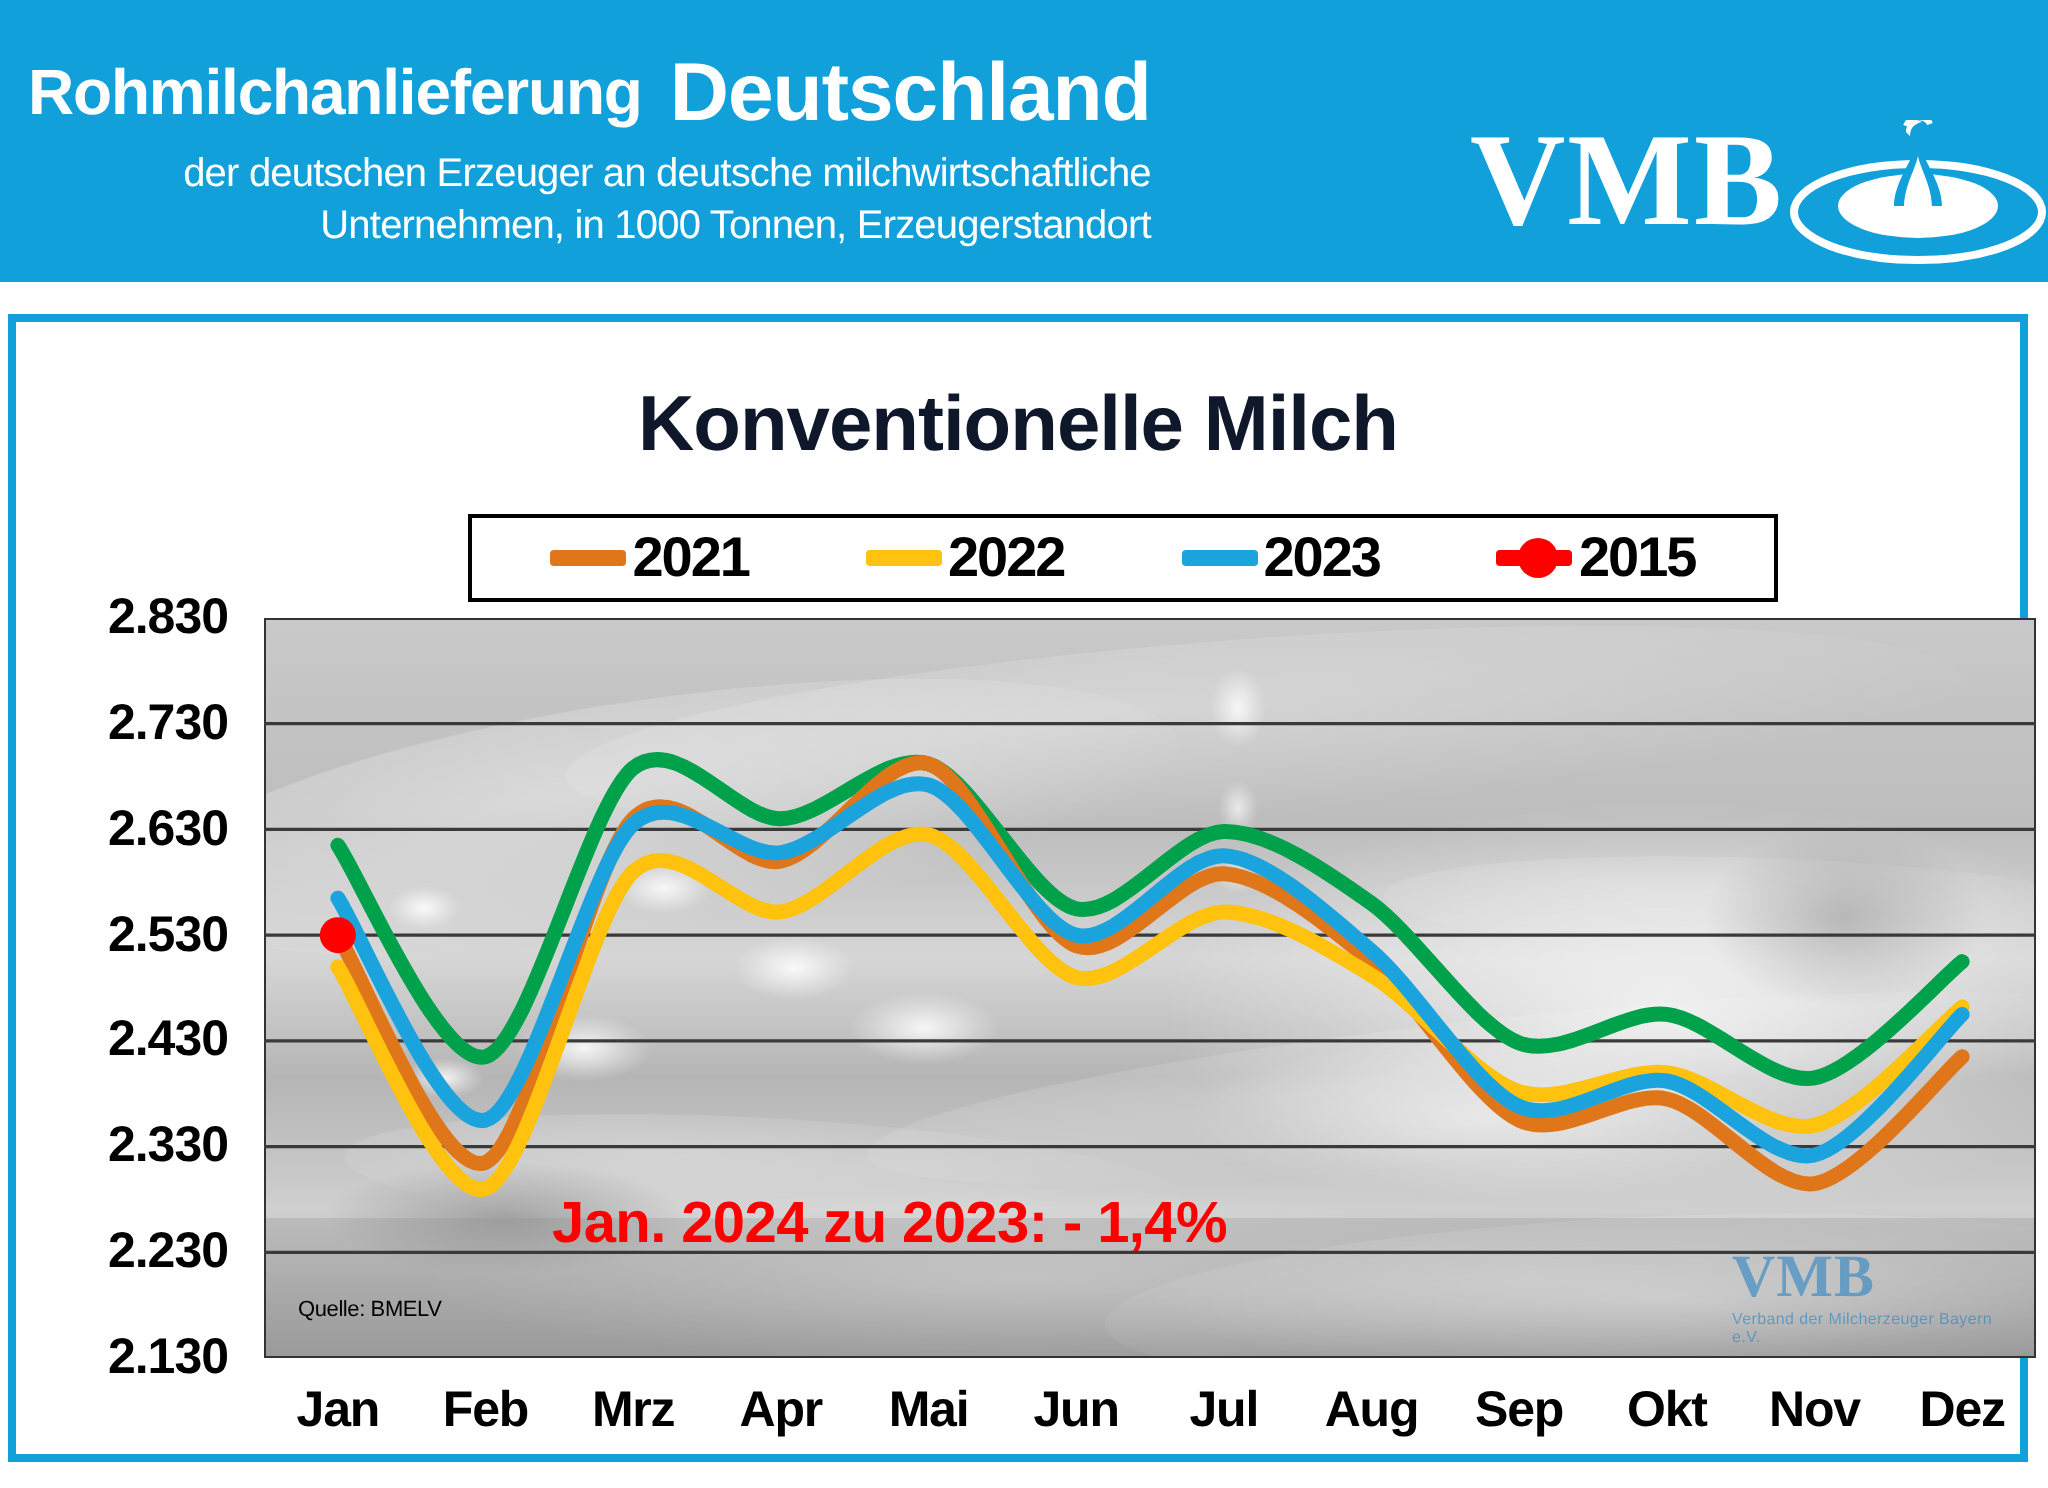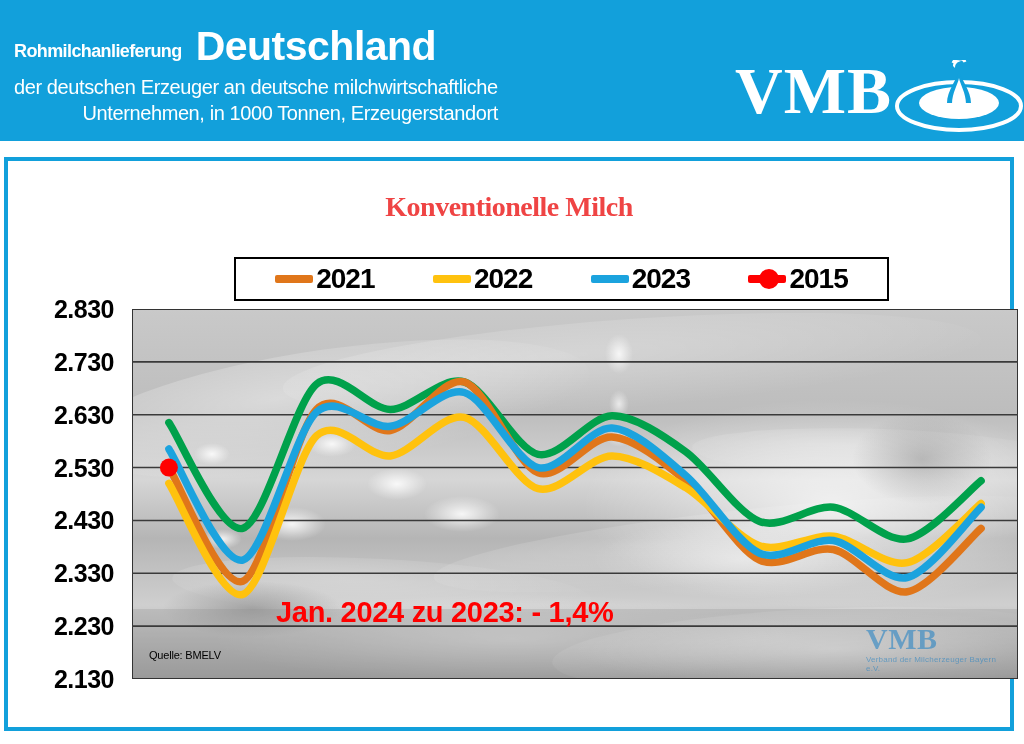--- a/index.html
+++ b/index.html
@@ -9,21 +9,21 @@
     overflow:hidden;position:relative;
   }
   
   #header{
     position:absolute;left:0;top:0;width:1024px;height:141px;
     background:#12A0DB;overflow:hidden;
   }
   #header-text{position:absolute;left:14px;top:20px;color:#fff;}
   .hdr-line1{white-space:nowrap;}
   .hdr-small{
-    font-size:18px;font-weight:bold;letter-spacing:-0.6px;
+    font-size:32px;font-weight:bold;letter-spacing:-0.6px;
     font-stretch:condensed;display:inline-block;vertical-align:baseline;
   }
   .hdr-big{
     font-size:41px;font-weight:bold;letter-spacing:-0.5px;
     display:inline-block;vertical-align:baseline;margin-left:14px;
     position:relative;top:3px;text-align:center;
   }
   .hdr-line2{
     font-size:20px;font-weight:normal;letter-spacing:-0.4px;
     margin-top:8px;line-height:1.22;white-space:nowrap;text-align:right;
@@ -35,21 +35,21 @@
     font-size:66px;color:#ffffff;letter-spacing:1px;
     position:absolute;left:0;top:-4px;line-height:1;
   }
   
   #panel{
     position:absolute;left:4px;top:157px;width:1010px;height:574px;
     border:4px solid #12A0DB;background:#ffffff;box-sizing:border-box;
   }
   #chart-title{
     position:absolute;left:0;right:0;top:30px;text-align:center;
-    color:#ef4444;font-size:28px;font-weight:bold;letter-spacing:-0.5px;font-family:Liberation Serif, serif;
+    color:#0f172a;font-size:39px;font-weight:bold;letter-spacing:-0.5px;
   }
   
   #legend{
     position:absolute;left:226px;top:96px;width:655px;height:44px;
     border:2px solid #000;background:#fff;box-sizing:border-box;
     display:flex;align-items:center;justify-content:space-around;
     padding:0 10px;
   }
   .legend-item{display:flex;align-items:center;}
   .legend-swatch{width:38px;height:8px;border-radius:2px;margin-right:3px;}
@@ -229,20 +229,34 @@
             <line x1="812.1666666666666" y1="370" x2="812.1666666666666" y2="370" stroke="#333" stroke-width="1"></line>
             <line x1="886" y1="370" x2="886" y2="370" stroke="#333" stroke-width="1"></line>
             <path d="M 36.92 113.64 C 47.99 129.50, 88.60 225.15, 110.75 219.36 C 132.90 213.57, 162.43 92.90, 184.58 75.06 C 206.73 57.22, 236.27 100.75, 258.42 100.43 C 280.57 100.11, 310.10 66.20, 332.25 72.94 C 354.40 79.68, 383.93 140.28, 406.08 145.36 C 428.23 150.43, 457.77 107.17, 479.92 106.77 C 502.07 106.38, 531.60 126.86, 553.75 142.71 C 575.90 158.57, 605.43 204.16, 627.58 212.49 C 649.73 220.81, 679.27 195.60, 701.42 198.21 C 723.57 200.83, 753.10 233.89, 775.25 229.93 C 797.40 225.96, 838.01 180.51, 849.08 171.79" fill="none" stroke="#00A14B" stroke-width="7.5" stroke-linecap="round" stroke-linejoin="round"></path>
             <path d="M 36.92 158.57 C 47.99 175.62, 88.60 280.94, 110.75 272.21 C 132.90 263.49, 162.43 123.02, 184.58 100.43 C 206.73 77.83, 236.27 125.69, 258.42 121.57 C 280.57 117.45, 310.10 66.60, 332.25 72.94 C 354.40 79.29, 383.93 155.61, 406.08 163.86 C 428.23 172.10, 457.77 126.72, 479.92 127.91 C 502.07 129.10, 531.60 153.31, 553.75 171.79 C 575.90 190.26, 605.43 240.76, 627.58 251.07 C 649.73 261.38, 679.27 235.74, 701.42 240.50 C 723.57 245.26, 753.10 285.96, 775.25 282.79 C 797.40 279.61, 838.01 228.87, 849.08 219.36" fill="none" stroke="#E0761A" stroke-width="7.5" stroke-linecap="round" stroke-linejoin="round"></path>
             <path d="M 36.92 174.43 C 47.99 191.08, 88.60 292.56, 110.75 285.43 C 132.90 278.29, 162.43 147.63, 184.58 126.86 C 206.73 106.08, 236.27 149.72, 258.42 146.94 C 280.57 144.17, 310.10 103.44, 332.25 108.36 C 354.40 113.27, 383.93 173.93, 406.08 179.71 C 428.23 185.50, 457.77 147.10, 479.92 146.94 C 502.07 146.78, 531.60 165.18, 553.75 178.66 C 575.90 192.14, 605.43 229.51, 627.58 236.80 C 649.73 244.09, 679.27 224.75, 701.42 227.29 C 723.57 229.82, 753.10 258.63, 775.25 253.71 C 797.40 248.80, 838.01 203.39, 849.08 194.51" fill="none" stroke="#FFC20E" stroke-width="7.5" stroke-linecap="round" stroke-linejoin="round"></path>
             <path d="M 36.92 140.07 C 47.99 156.72, 88.60 256.62, 110.75 251.07 C 132.90 245.52, 162.43 123.13, 184.58 103.07 C 206.73 83.01, 236.27 120.28, 258.42 117.34 C 280.57 114.41, 310.10 77.33, 332.25 83.51 C 354.40 89.70, 383.93 153.26, 406.08 158.57 C 428.23 163.88, 457.77 117.74, 479.92 118.93 C 502.07 120.12, 531.60 147.71, 553.75 166.50 C 575.90 185.29, 605.43 234.45, 627.58 244.20 C 649.73 253.95, 679.27 227.87, 701.42 231.51 C 723.57 235.16, 753.10 273.51, 775.25 268.51 C 797.40 263.52, 838.01 208.76, 849.08 198.21" fill="none" stroke="#1BA3DE" stroke-width="7.5" stroke-linecap="round" stroke-linejoin="round"></path>
             <circle cx="36.916666666666664" cy="158.57142857142856" r="9" fill="#FF0000"></circle>
           </g>
         </svg>
     </div>
+    <div id="x-axis" style="top: 522px;">
+        <div class="xtick" style="left: 36.9167px;">Jan</div>
+        <div class="xtick" style="left: 110.75px;">Feb</div>
+        <div class="xtick" style="left: 184.583px;">Mrz</div>
+        <div class="xtick" style="left: 258.417px;">Apr</div>
+        <div class="xtick" style="left: 332.25px;">Mai</div>
+        <div class="xtick" style="left: 406.083px;">Jun</div>
+        <div class="xtick" style="left: 479.917px;">Jul</div>
+        <div class="xtick" style="left: 553.75px;">Aug</div>
+        <div class="xtick" style="left: 627.583px;">Sep</div>
+        <div class="xtick" style="left: 701.417px;">Okt</div>
+        <div class="xtick" style="left: 775.25px;">Nov</div>
+        <div class="xtick" style="left: 849.083px;">Dez</div>
+      </div>
   </div>
 
   <div id="note" style="left: 268px; top: 435px;">Jan. 2024 zu 2023: - 1,4%</div>
   <div id="source" style="left: 141px; top: 488px;">Quelle: BMELV</div>
   <div id="wm" style="left: 858px; top: 463px;">
     <div class="wm-word">VMB</div>
     <div class="wm-sub">Verband der Milcherzeuger Bayern e.V.</div>
   </div>
 </div>
 

